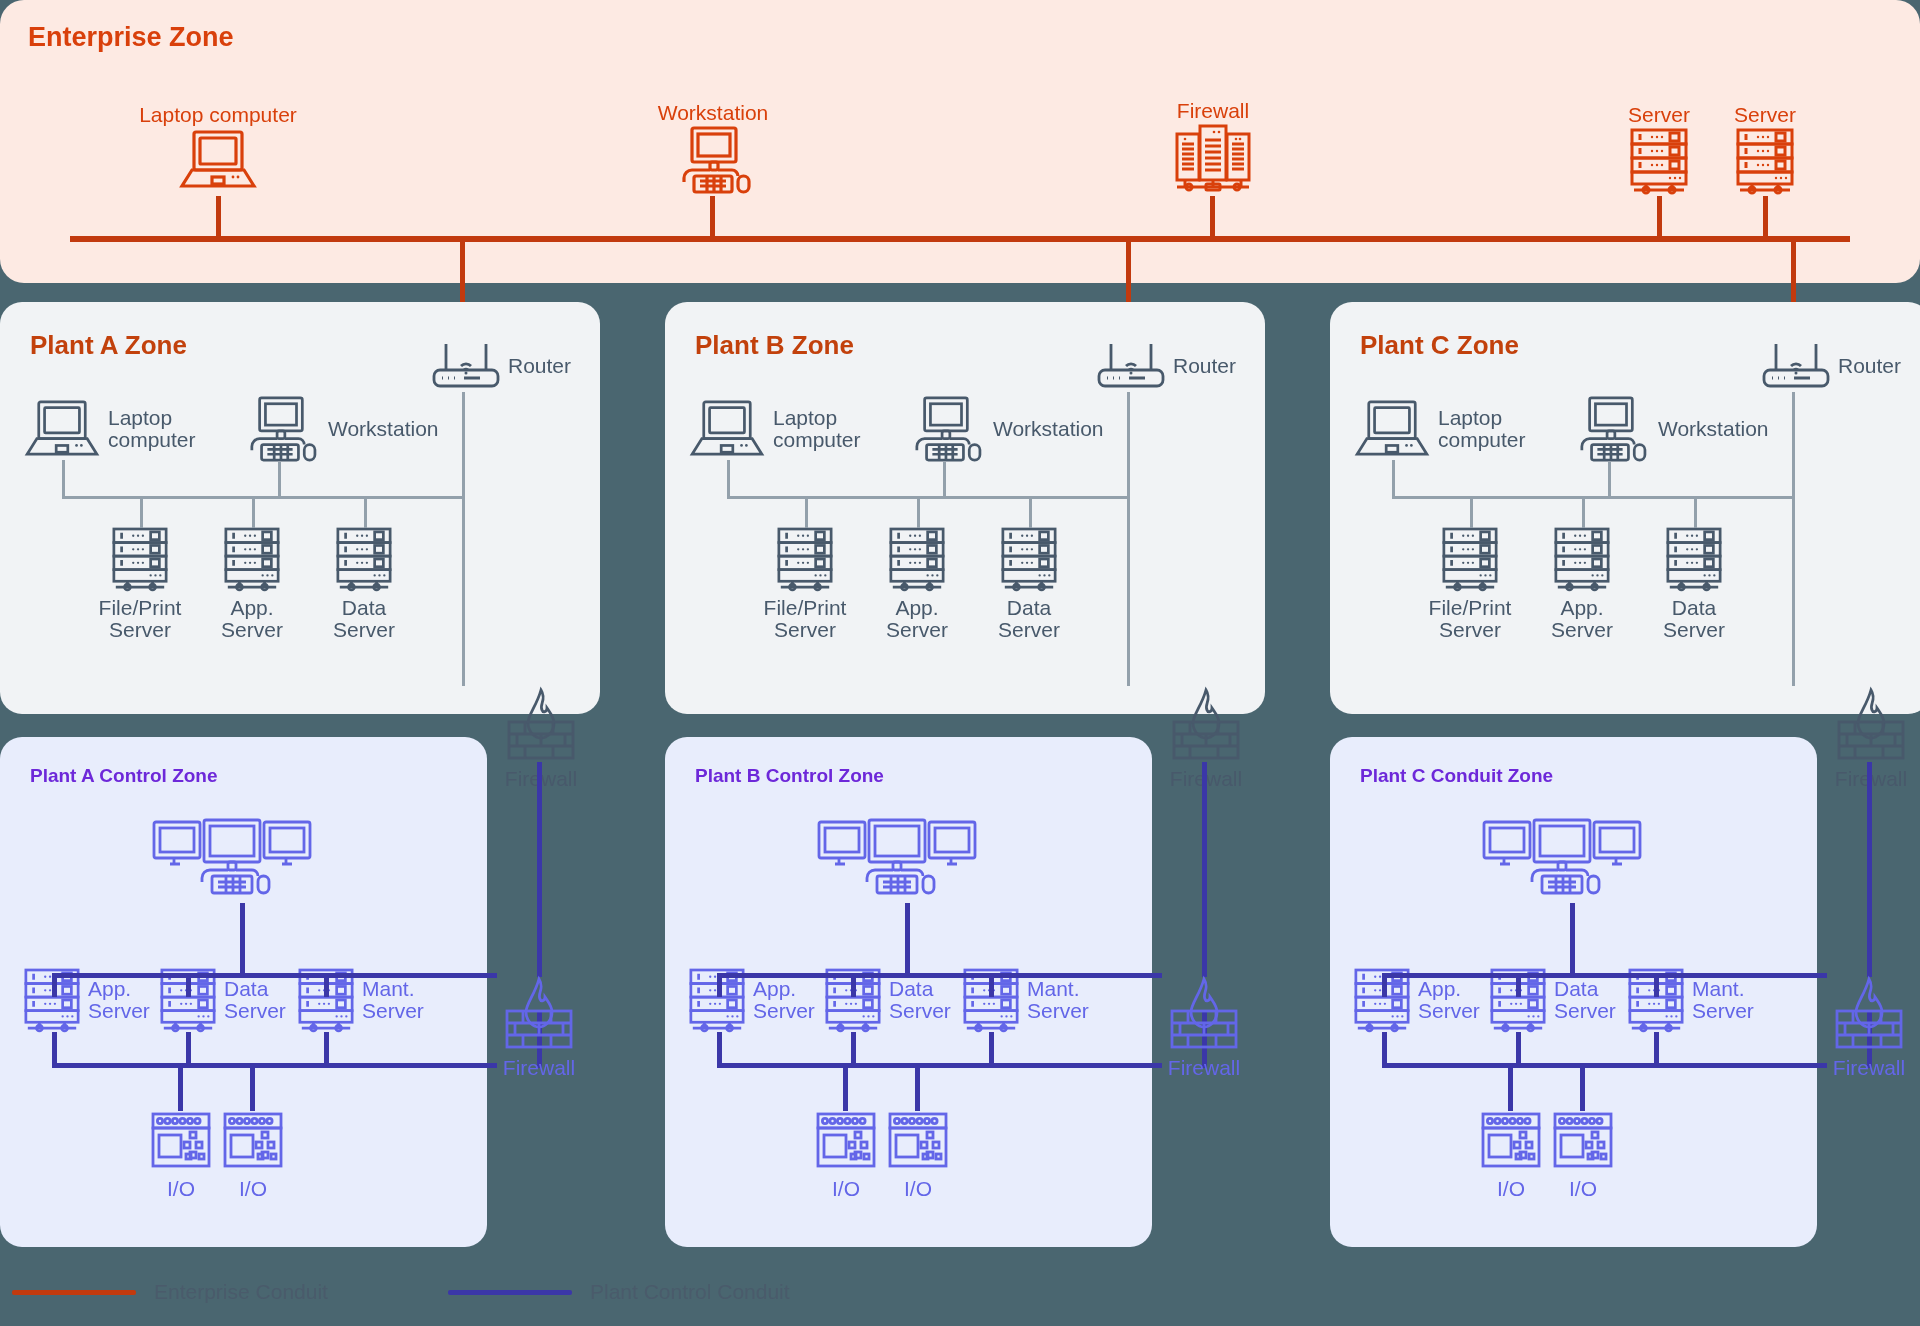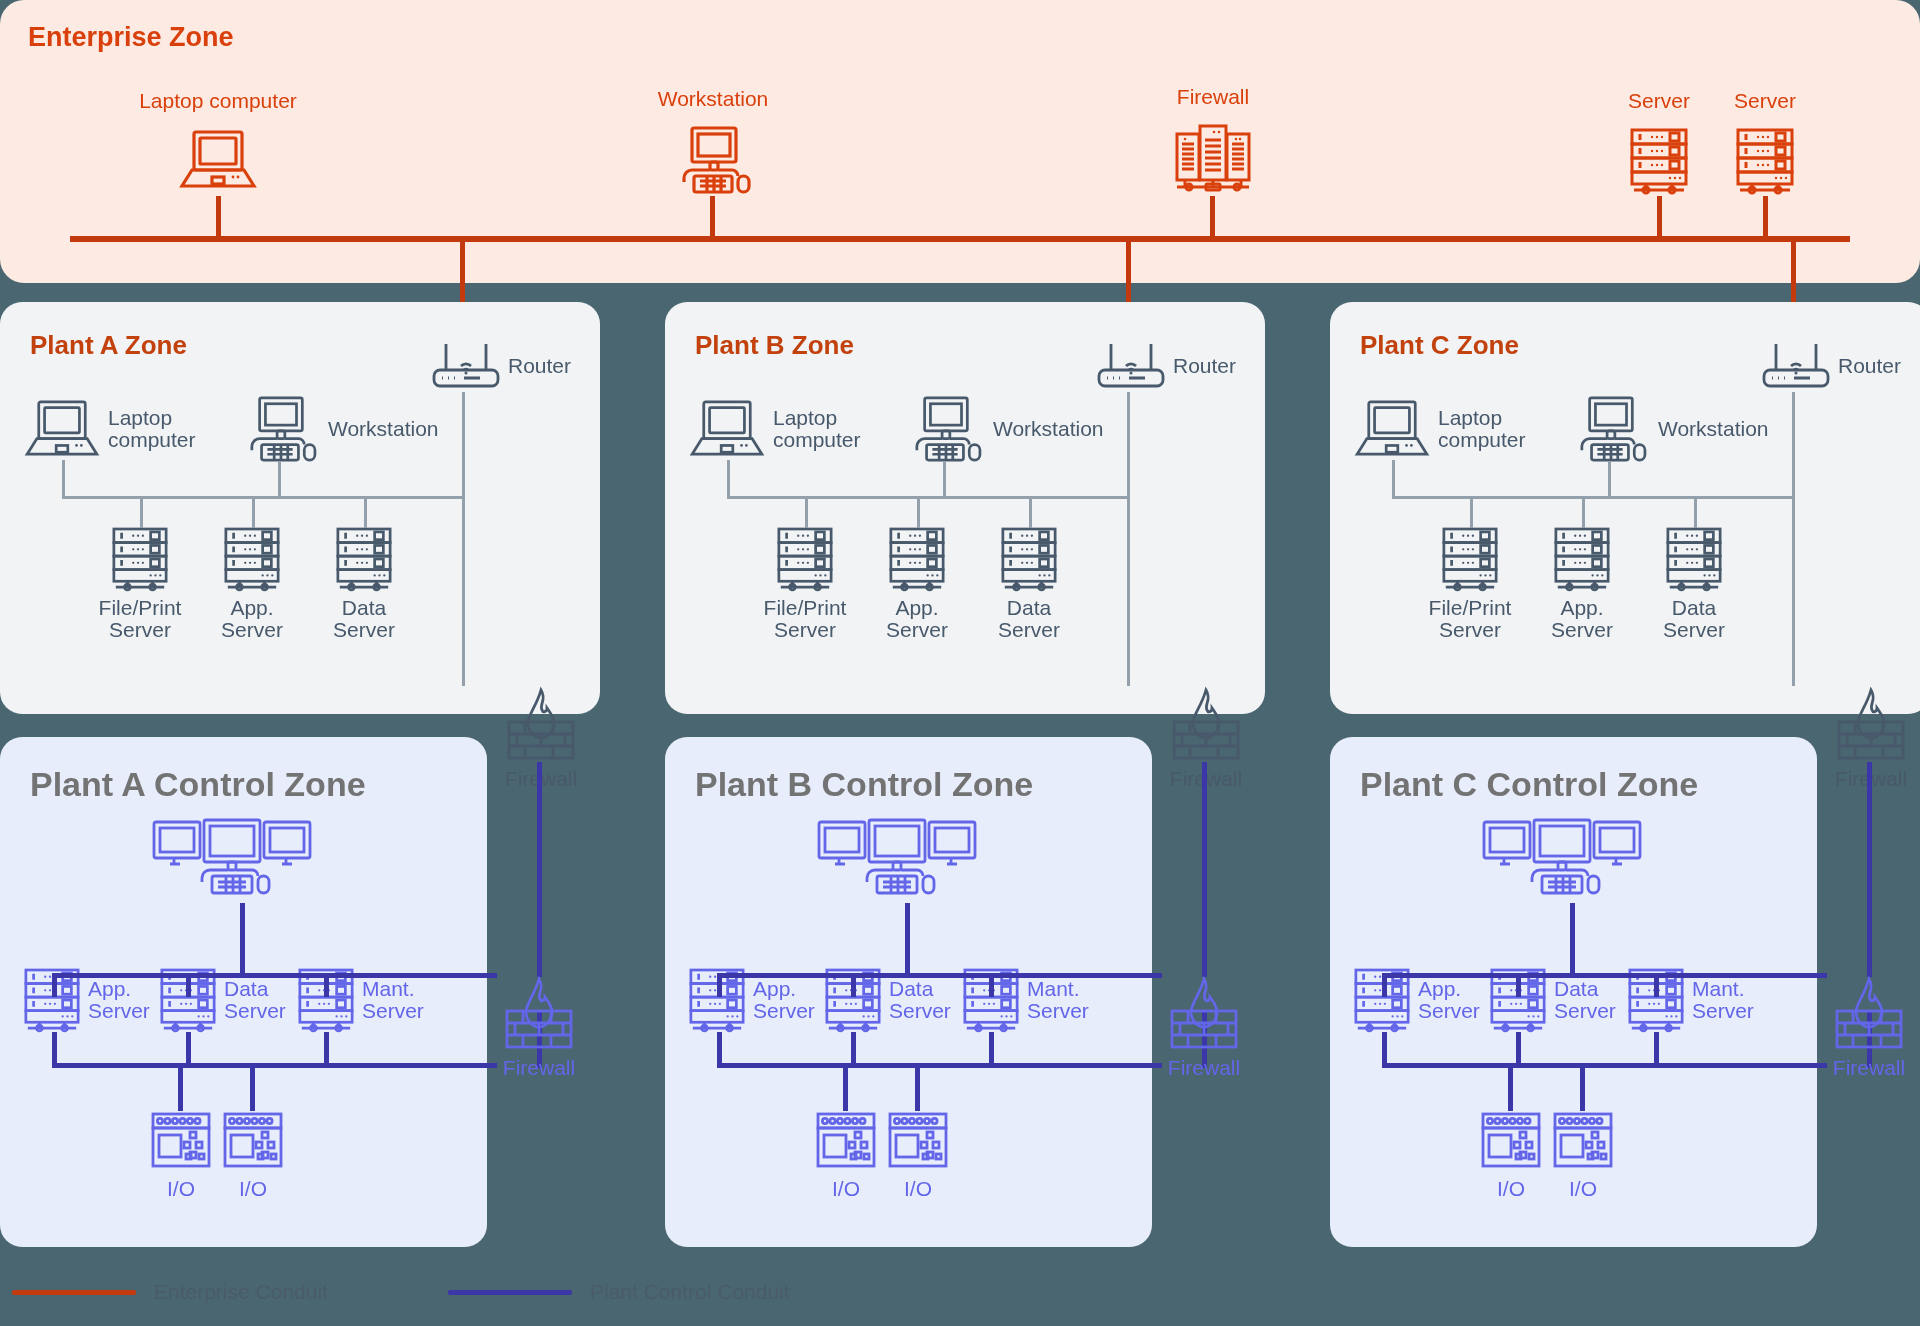--- a/index.html
+++ b/index.html
@@ -27,29 +27,29 @@
   .control-zone {
     background: #e8edfc; border-radius: 22px; top: 737px; height: 510px;
   }
   #plant-a-control-zone { left: 0;    width: 487px; }
   #plant-b-control-zone { left: 665px; width: 487px; }
   #plant-c-control-zone { left: 1330px; width: 487px; }
 
   .zone-title { position: absolute; font-weight: bold; white-space: nowrap; }
   #enterprise-title { left: 28px; top: 22px; font-size: 27px; color: #d9400b; }
   .plant-title   { left: 30px; top: 28px; font-size: 26px; color: #c2410c; }
-  .control-title { left: 30px; top: 28px; font-size: 34px; color: #737373; }
+  .control-title { left: 30px; top: 28px; font-size: 19px; color: #6d28d9; }
 
   
   .node { position: absolute; }
   .node .cap {
     position: absolute; white-space: pre; line-height: 1.06;
     font-size: 21px;
   }
-  .cap-top    { left: 50%; transform: translateX(-50%); bottom: 100%; margin-bottom: 16px; text-align: center; }
+  .cap-top    { left: 50%; transform: translateX(-50%); bottom: 100%; margin-bottom: 2px; text-align: center; }
   .cap-bottom { left: 50%; transform: translateX(-50%); top: 100%;    margin-top: 6px;  text-align: center; }
   .cap-right  { left: 100%; top: 50%; transform: translateY(-50%); margin-left: 6px; text-align: left; }
 
   .ent  { color: #d9400b; }
   .plant{ color: #48596b; }
   .ctrl { color: #6366e8; }
   .fwall{ color: #48596b; }
 
   svg { display: block; overflow: visible; }
 
@@ -198,21 +198,21 @@
     <div class="zone-title plant-title">Plant C Zone</div>
   </div>
 
   <div class="zone control-zone" id="plant-a-control-zone">
     <div class="zone-title control-title">Plant A Control Zone</div>
   </div>
   <div class="zone control-zone" id="plant-b-control-zone">
     <div class="zone-title control-title">Plant B Control Zone</div>
   </div>
   <div class="zone control-zone" id="plant-c-control-zone">
-    <div class="zone-title control-title">Plant C Control Zone</div>
+    <div class="zone-title control-title">Plant C Conduit Zone</div>
   </div>
 
   <div id="groups">
       <div class="node" style="left:430px; top:342px; width:72px; height:48px;">
         <div class="cap cap-right plant">Router</div>
         <svg width="72" height="48" viewBox="0 0 72 48" fill="none" stroke="#48596b" stroke-width="2.8">
           <path d="M16 2 v26 M56 2 v26"></path>
           <rect x="4" y="28" width="64" height="16" rx="6"></rect>
           <path d="M12 36 h1 M18 36 h1 M24 36 h1 M34 36 h16"></path>
           <path d="M31 24 a7 7 0 0 1 10 0 M34 28 a3.4 3.4 0 0 1 4 0"></path>

